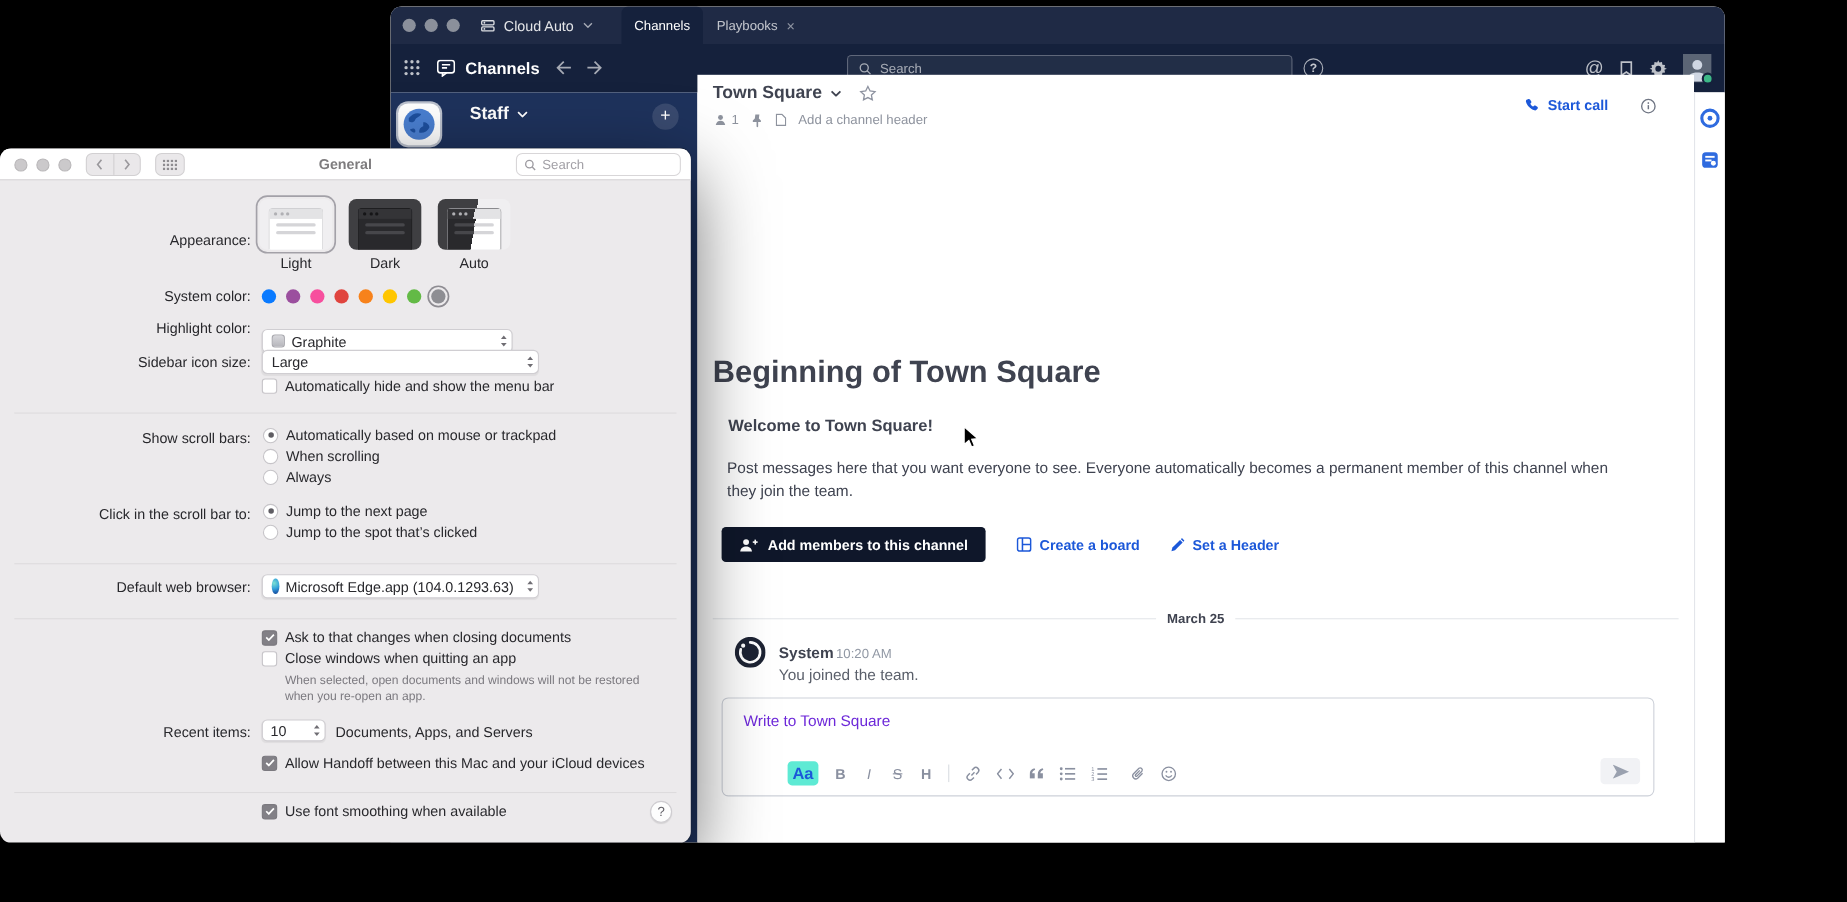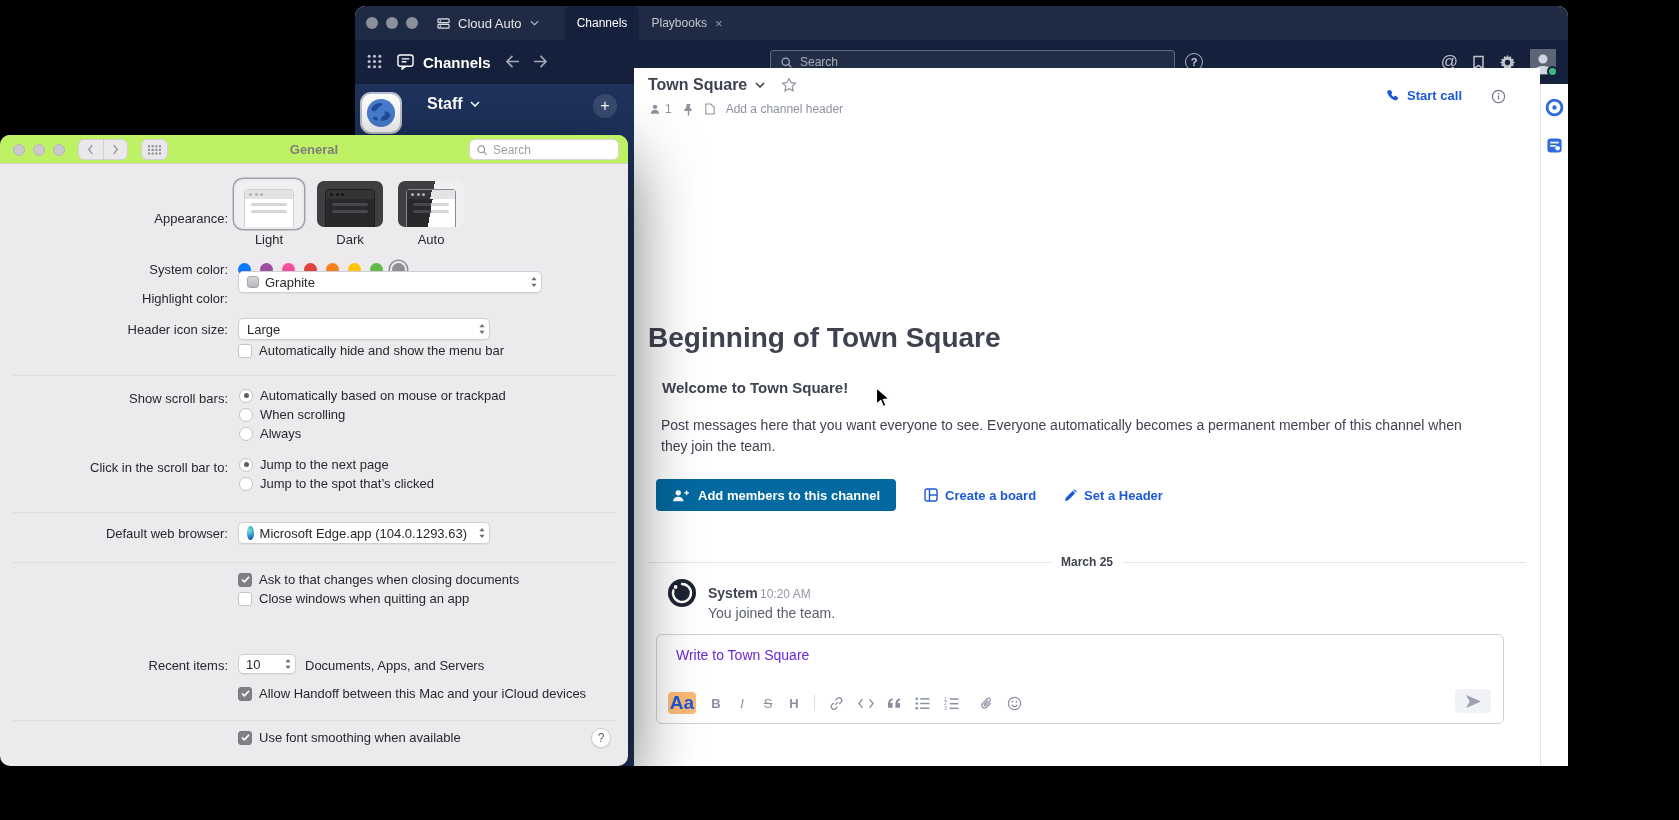--- a/index.html
+++ b/index.html
@@ -43,47 +43,47 @@
   .ch-star{color:#8e93a0;margin-left:8px;}
   .ch-sub{position:absolute;left:15px;top:34px;display:flex;align-items:center;gap:11px;color:#8e939e;font-size:12px;}
   .ch-mem{display:flex;align-items:center;gap:4px;}
   .start-call{position:absolute;right:78px;top:20px;display:flex;align-items:center;gap:7px;color:#1c58d9;font-size:13px;font-weight:600;}
   .info-btn{position:absolute;right:34px;top:21px;color:#707684;}
 
   .intro-title{position:absolute;left:14px;top:254px;font-size:28px;font-weight:700;color:#3f4350;}
   .intro-welcome{position:absolute;left:28px;top:311px;font-size:15px;font-weight:700;color:#3f4350;}
   .intro-body{position:absolute;left:27px;top:347px;width:828px;font-size:14px;line-height:21px;color:#3f4350;}
   .intro-actions{position:absolute;left:22px;top:411px;display:flex;align-items:center;gap:28px;}
-  .btn-primary{height:32px;padding:0 16px;border-radius:4px;background:#0369a1;color:#fff;font-size:13px;font-weight:600;display:flex;align-items:center;gap:9px;}
+  .btn-primary{height:32px;padding:0 16px;border-radius:4px;background:#0f172a;color:#fff;font-size:13px;font-weight:600;display:flex;align-items:center;gap:9px;}
   .btn-link{display:flex;align-items:center;gap:7px;color:#1c58d9;font-size:13px;font-weight:600;}
 
   .date-divider{position:absolute;left:14px;right:14px;top:494px;border-top:1px solid #e4e6ea;}
   .date-label{position:absolute;left:50%;transform:translateX(-50%);top:-8px;background:#fff;padding:0 10px;font-size:12px;font-weight:700;color:#3f4350;white-space:nowrap;}
   .sys-avatar{position:absolute;left:34px;top:511px;width:28px;height:28px;}
   .sys-name{position:absolute;left:74px;top:517px;font-size:14px;font-weight:700;color:#3f4350;}
   .sys-time{position:absolute;left:126px;top:519px;font-size:12px;color:#9299a5;}
   .sys-text{position:absolute;left:74px;top:537px;font-size:14px;color:#5a5f6a;}
 
   .composer{position:absolute;left:22px;top:566px;width:848px;height:90px;border:1px solid #cdd1d9;border-radius:6px;background:#fff;}
   .comp-ph{position:absolute;left:19px;top:12px;font-size:14px;color:#6d28d9;}
   .comp-bar{position:absolute;left:11px;bottom:9px;display:flex;align-items:center;gap:14px;color:#8a90a0;}
-  .aa{width:28px;height:22px;border-radius:4px;background:#fdba74;color:#1c58d9;font-weight:700;font-size:19px;display:flex;align-items:center;justify-content:center;}
+  .aa{width:28px;height:22px;border-radius:4px;background:#5eead4;color:#1c58d9;font-weight:700;font-size:15px;display:flex;align-items:center;justify-content:center;margin-left:48px;}
   .fmt{font-size:13px;min-width:12px;text-align:center;}
   .fmt.b{font-weight:700;} .fmt.i{font-style:italic;} .fmt.s{text-decoration:line-through;} .fmt.h{font-weight:700;}
   .vline{width:1px;height:16px;background:#d9dce2;}
   .gap{margin-left:7px;}
   .send{position:absolute;right:12px;bottom:10px;width:36px;height:24px;border-radius:4px;background:#f1f2f5;display:flex;align-items:center;justify-content:center;color:#9aa1af;}
 
   .mm-rightbar{position:absolute;left:1185px;top:78px;width:28px;height:682px;background:#fff;border-left:1px solid #e3e5ea;}
   .rb1{position:absolute;left:4px;top:14px;} .rb2{position:absolute;left:5px;top:53px;}
 
   
   .prefs{left:0;top:135px;width:628px;height:631px;background:#eceaec;border-radius:10px;z-index:2;
     box-shadow:0 24px 70px rgba(0,0,0,.6),0 0 1px rgba(0,0,0,.5);font-size:13px;color:#28282c;}
-  .p-titlebar{position:absolute;left:0;top:0;width:100%;height:29px;background:#bef264;border-bottom:1px solid #d0ced0;}
+  .p-titlebar{position:absolute;left:0;top:0;width:100%;height:29px;background:#ffffff;border-bottom:1px solid #d0ced0;}
   .p-traffic{position:absolute;left:13px;top:9px;display:flex;gap:8px;}
   .p-traffic i{width:12px;height:12px;border-radius:50%;background:#cbc9cb;border:1px solid #b9b7b9;display:block;}
   .p-title{position:absolute;left:0;right:0;top:0;height:29px;display:flex;align-items:center;justify-content:center;font-weight:700;color:#7e7c7e;}
   .p-nav{position:absolute;left:78px;top:4px;width:50px;height:21px;display:flex;border:1px solid #d2d0d2;border-radius:6px;background:#eae8ea;}
   .p-nav>span{flex:1;display:flex;align-items:center;justify-content:center;color:#9a989c;}
   .p-nav>span:first-child{border-right:1px solid #d2d0d2;}
   .p-grid{position:absolute;left:141px;top:4px;width:27px;height:21px;border:1px solid #d2d0d2;border-radius:6px;background:#eae8ea;display:flex;align-items:center;justify-content:center;color:#8e8c90;}
   .p-search{position:absolute;right:9px;top:4px;width:150px;height:21px;background:#fff;border:1px solid #d8d6d8;border-radius:6px;display:flex;align-items:center;gap:5px;padding:0 6px;color:#9c9aa0;}
   .p-search input{border:none;outline:none;width:110px;font-size:12px;font-family:inherit;background:transparent;color:#333;}
   .p-search input::placeholder{color:#a2a0a6;}
@@ -110,21 +110,21 @@
   .t-auto .twline{background:linear-gradient(100deg,#47474b 50%,#d5d5d8 50%);}
   .thumb-label{position:absolute;top:97px;width:66px;text-align:center;}
   .tl-0{left:236px}.tl-1{left:317px}.tl-2{left:398px}
 
   .accent-row{position:absolute;left:238px;top:127px;height:14px;display:flex;align-items:center;gap:9px;}
   .swatch{width:13px;height:13px;border-radius:50%;}
   .swatch.sel{box-shadow:0 0 0 2px #eceaec,0 0 0 3.5px #8e8c92;}
 
   .popup{position:absolute;height:22px;background:#fff;border:1px solid #d0ced2;border-radius:5px;box-shadow:0 1px 1px rgba(0,0,0,.06);display:flex;align-items:center;gap:6px;padding:0 22px 0 8px;white-space:nowrap;}
   .popup .stp{position:absolute;right:3px;top:0;height:100%;display:flex;align-items:center;}
-  .popup-highlight{left:238px;top:136px;width:304px;}
+  .popup-highlight{left:238px;top:164px;width:228px;}
   .popup-sidebar{left:238px;top:183px;width:252px;}
   .popup-browser{left:238px;top:387px;width:252px;}
   .popup-recent{left:238px;top:519px;width:58px;height:20px;padding:0 16px 0 7px;}
   .hl-swatch{width:12px;height:12px;border-radius:3px;background:linear-gradient(#d8d8dc,#b6b6bc);border:1px solid #a7a7ad;}
   .edge-icon{width:14px;height:14px;border-radius:50%;background:radial-gradient(circle at 30% 30%,#7ce0d2,#35a3da 45%,#1f64b4 75%,#174a8c);}
 
   .cbrow,.rdrow{position:absolute;left:238px;display:flex;align-items:center;gap:7px;white-space:nowrap;}
   .rdrow{left:239px;}
   .r-menubar{top:208px}.r-doc1{top:437px}.r-doc2{top:456px}.r-handoff{top:551px}.r-smooth{top:595px}
   .r-sb1{top:253px}.r-sb2{top:272px}.r-sb3{top:291px}.r-cl1{top:322px}.r-cl2{top:341px}
@@ -555,21 +555,21 @@
     <span class="hl-swatch"></span>
     <span>Graphite</span>
     <span class="stp">
         <svg viewBox="0 0 8 12" width="8" height="12">
           <path d="M4 1L6.6 4.2H1.4z" fill="#6f6d73"></path>
           <path d="M4 11L1.4 7.8h5.2z" fill="#6f6d73"></path>
         </svg>
       </span>
   </div>
 
-  <div class="p-label l-sidebar">Header icon size:</div>
+  <div class="p-label l-sidebar">Sidebar icon size:</div>
   <div class="popup popup-sidebar">
     <span>Large</span>
     <span class="stp">
         <svg viewBox="0 0 8 12" width="8" height="12">
           <path d="M4 1L6.6 4.2H1.4z" fill="#6f6d73"></path>
           <path d="M4 11L1.4 7.8h5.2z" fill="#6f6d73"></path>
         </svg>
       </span>
   </div>
 
@@ -625,20 +625,21 @@
         <svg viewBox="0 0 10 8" width="9" height="7">
           <path d="M1 4l2.7 2.7L9 1" stroke="#fff" stroke-width="1.8" fill="none"></path>
         </svg>
       </span>
     <span>Ask to that changes when closing documents</span>
   </div>
   <div class="cbrow r-doc2">
     <span class="cb"></span>
     <span>Close windows when quitting an app</span>
   </div>
+  <div class="p-note">When selected, open documents and windows will not be restored when you re-open an app.</div>
 
   <div class="p-label l-recent">Recent items:</div>
   <div class="popup popup-recent">
     <span>10</span>
     <span class="stp">
         <svg viewBox="0 0 8 12" width="8" height="12">
           <path d="M4 1L6.6 4.2H1.4z" fill="#6f6d73"></path>
           <path d="M4 11L1.4 7.8h5.2z" fill="#6f6d73"></path>
         </svg>
       </span>

